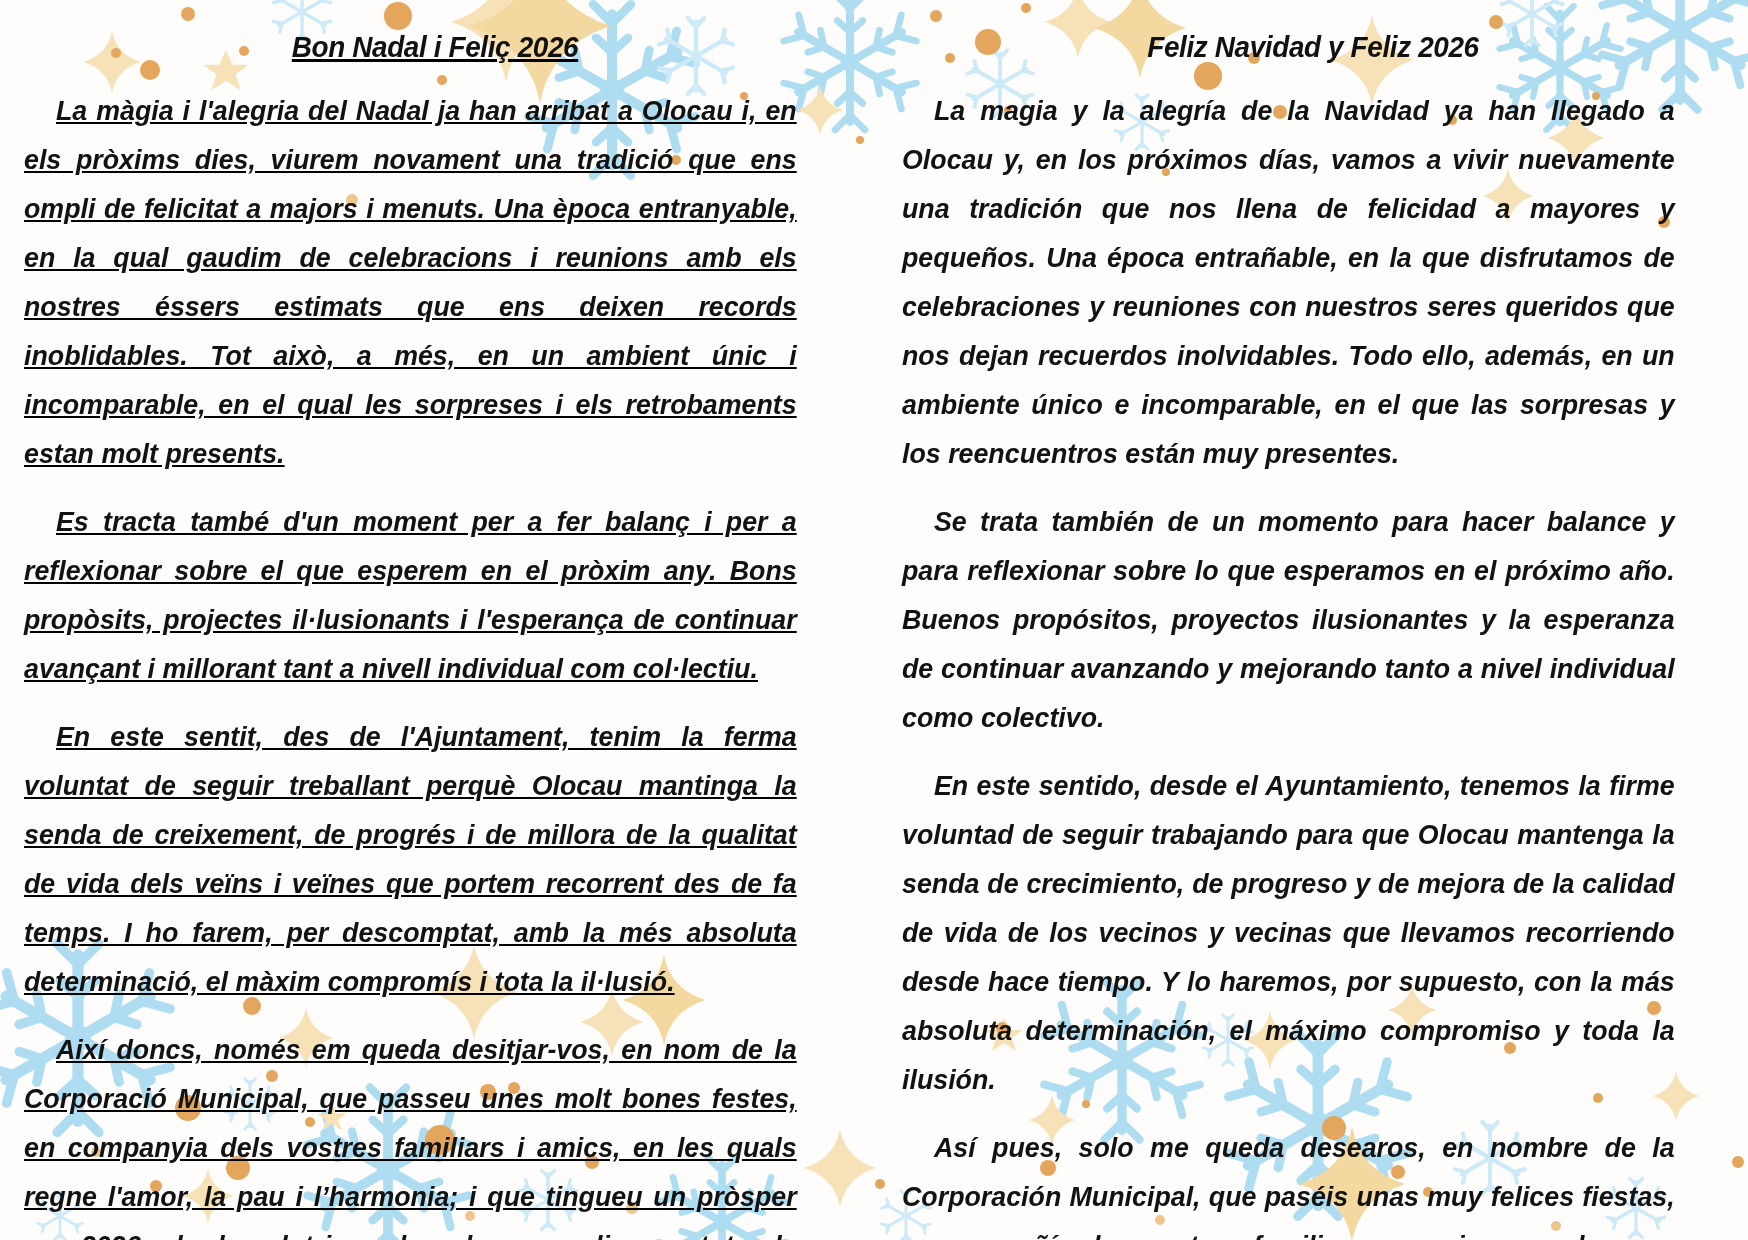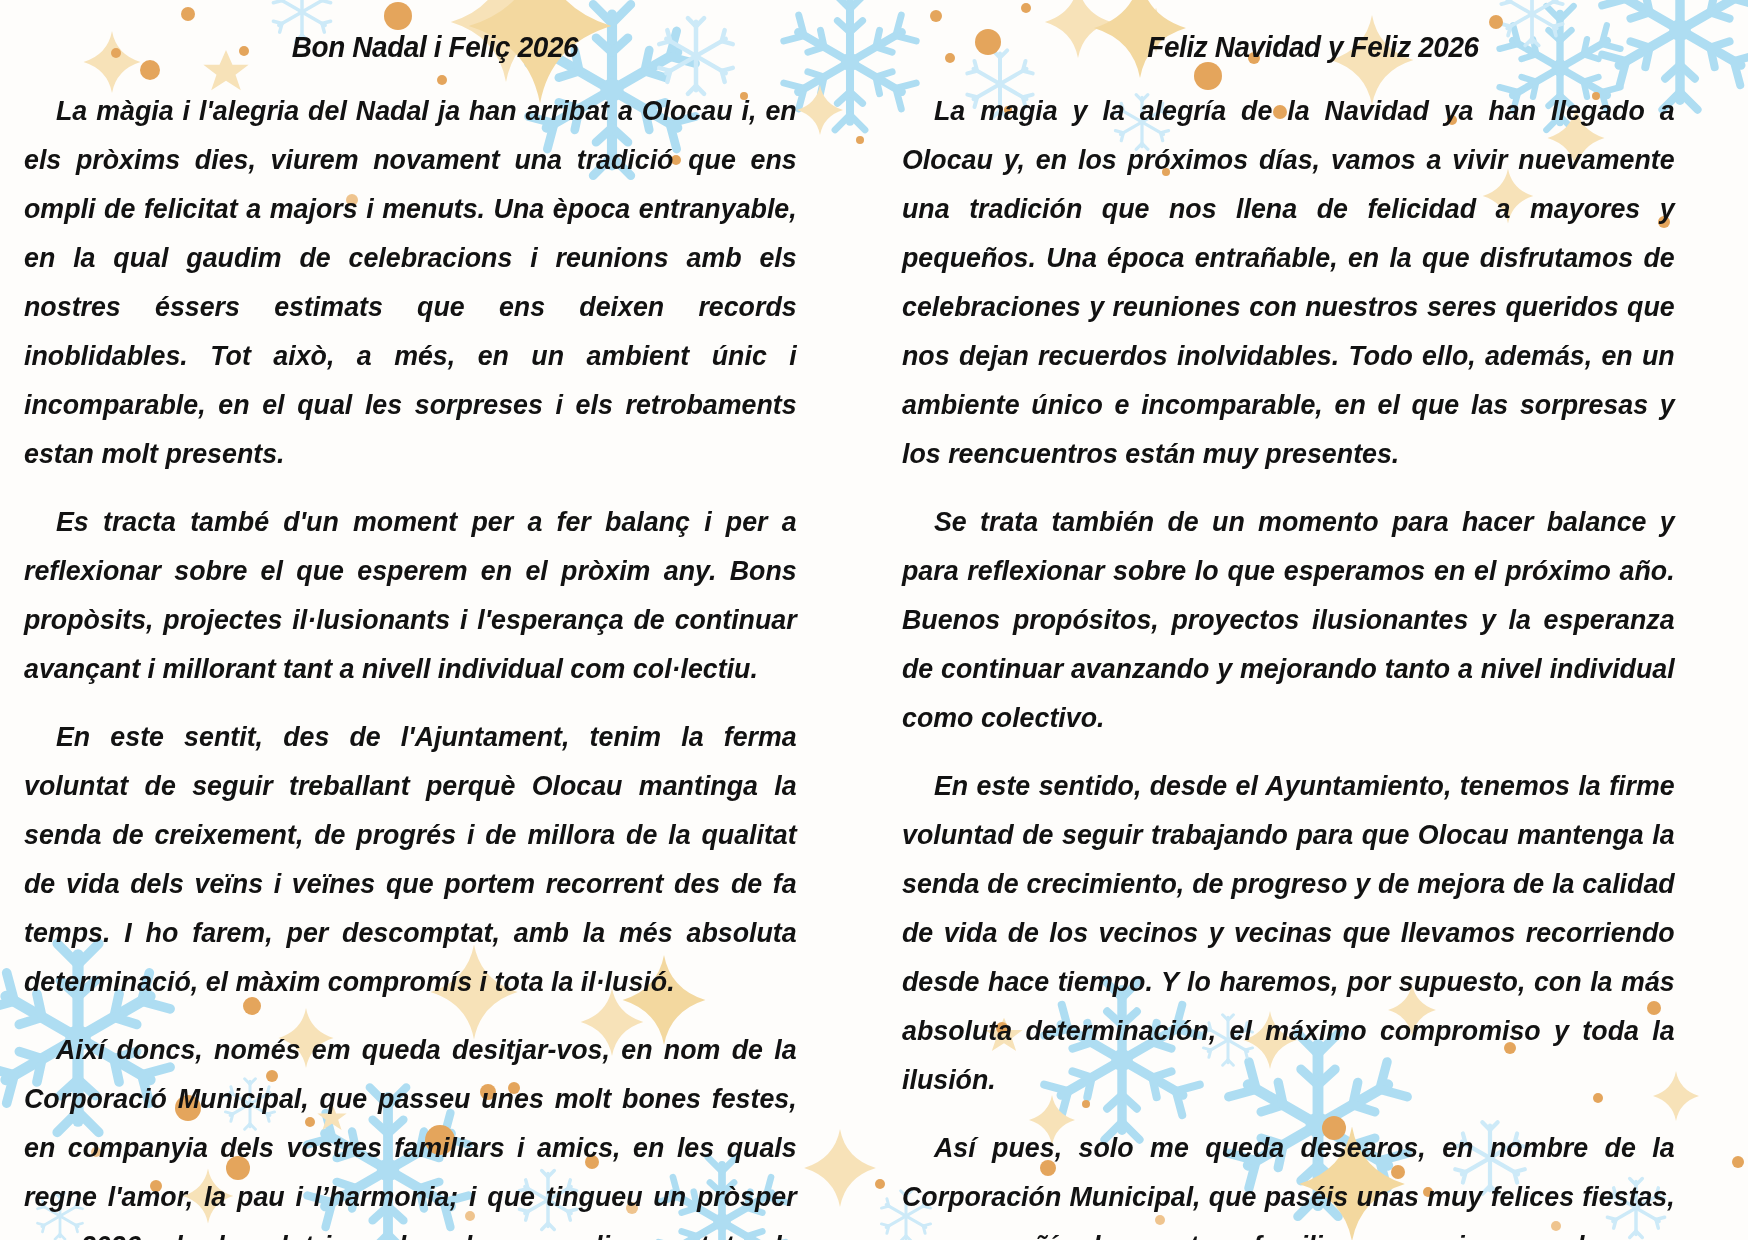--- a/index.html
+++ b/index.html
@@ -15,21 +15,21 @@
     position:relative; z-index:2;
     width:1748px; height:1240px;
     display:flex; flex-direction:row;
     padding:30px 16px 0 16px;
   }
   .col {
     width:50%;
     padding:0 20px;
     display:flex; flex-direction:column;
   }
-  .col-left  { padding-left:8px;  padding-right:28px; }
+  .col-left  { padding-left:8px;  padding-right:28px;text-decoration:underline; }
   .col-right { padding-left:28px; padding-right:8px; }
   .heading {
     text-align:center;
     font-weight:bold;
     font-style:italic;
     font-size:30px;
     letter-spacing:-0.4px;
     color:#111;
     margin-bottom:22px;
     transform:scaleX(0.93);

